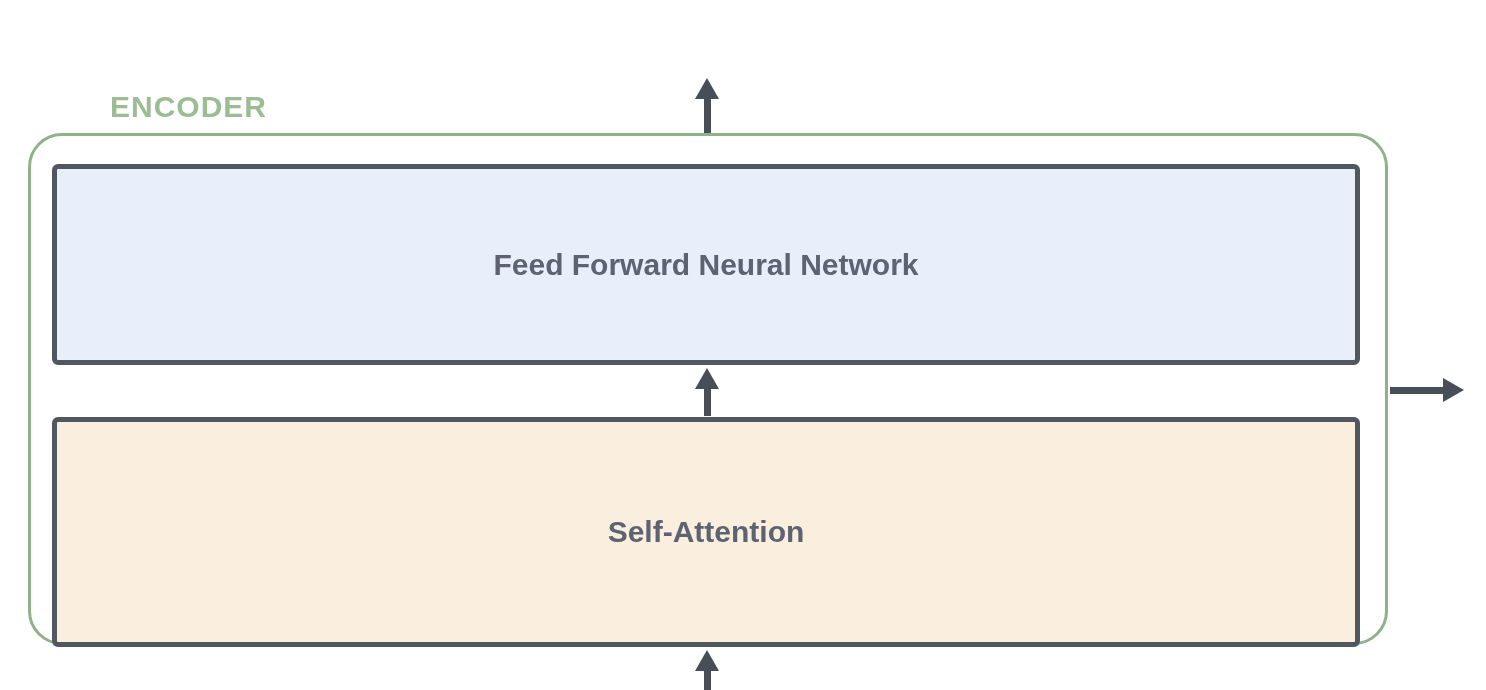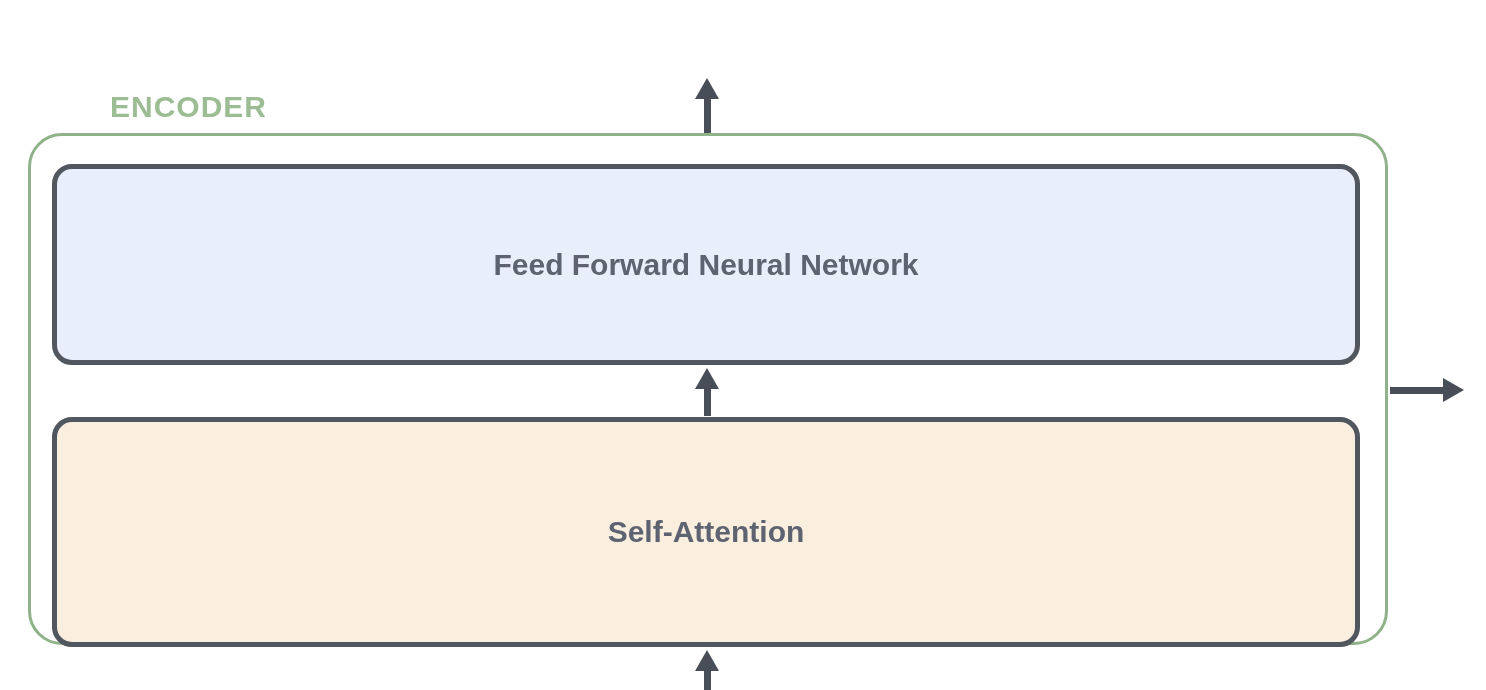--- a/index.html
+++ b/index.html
@@ -40,21 +40,21 @@
     height: 512px;
     border: 3px solid var(--encoder-border);
     border-radius: 34px;
     background: transparent;
   }
   .block {
     position: absolute;
     left: 52px;
     width: 1308px;
     border: 5px solid var(--block-border);
-    border-radius: 20px;
+    border-radius: 6px;
     display: flex;
     align-items: center;
     justify-content: center;
   }
   .block-ffnn {
     top: 124px;
     height: 201px;
     background: var(--ffnn-fill);
   }
   .block-attn {

